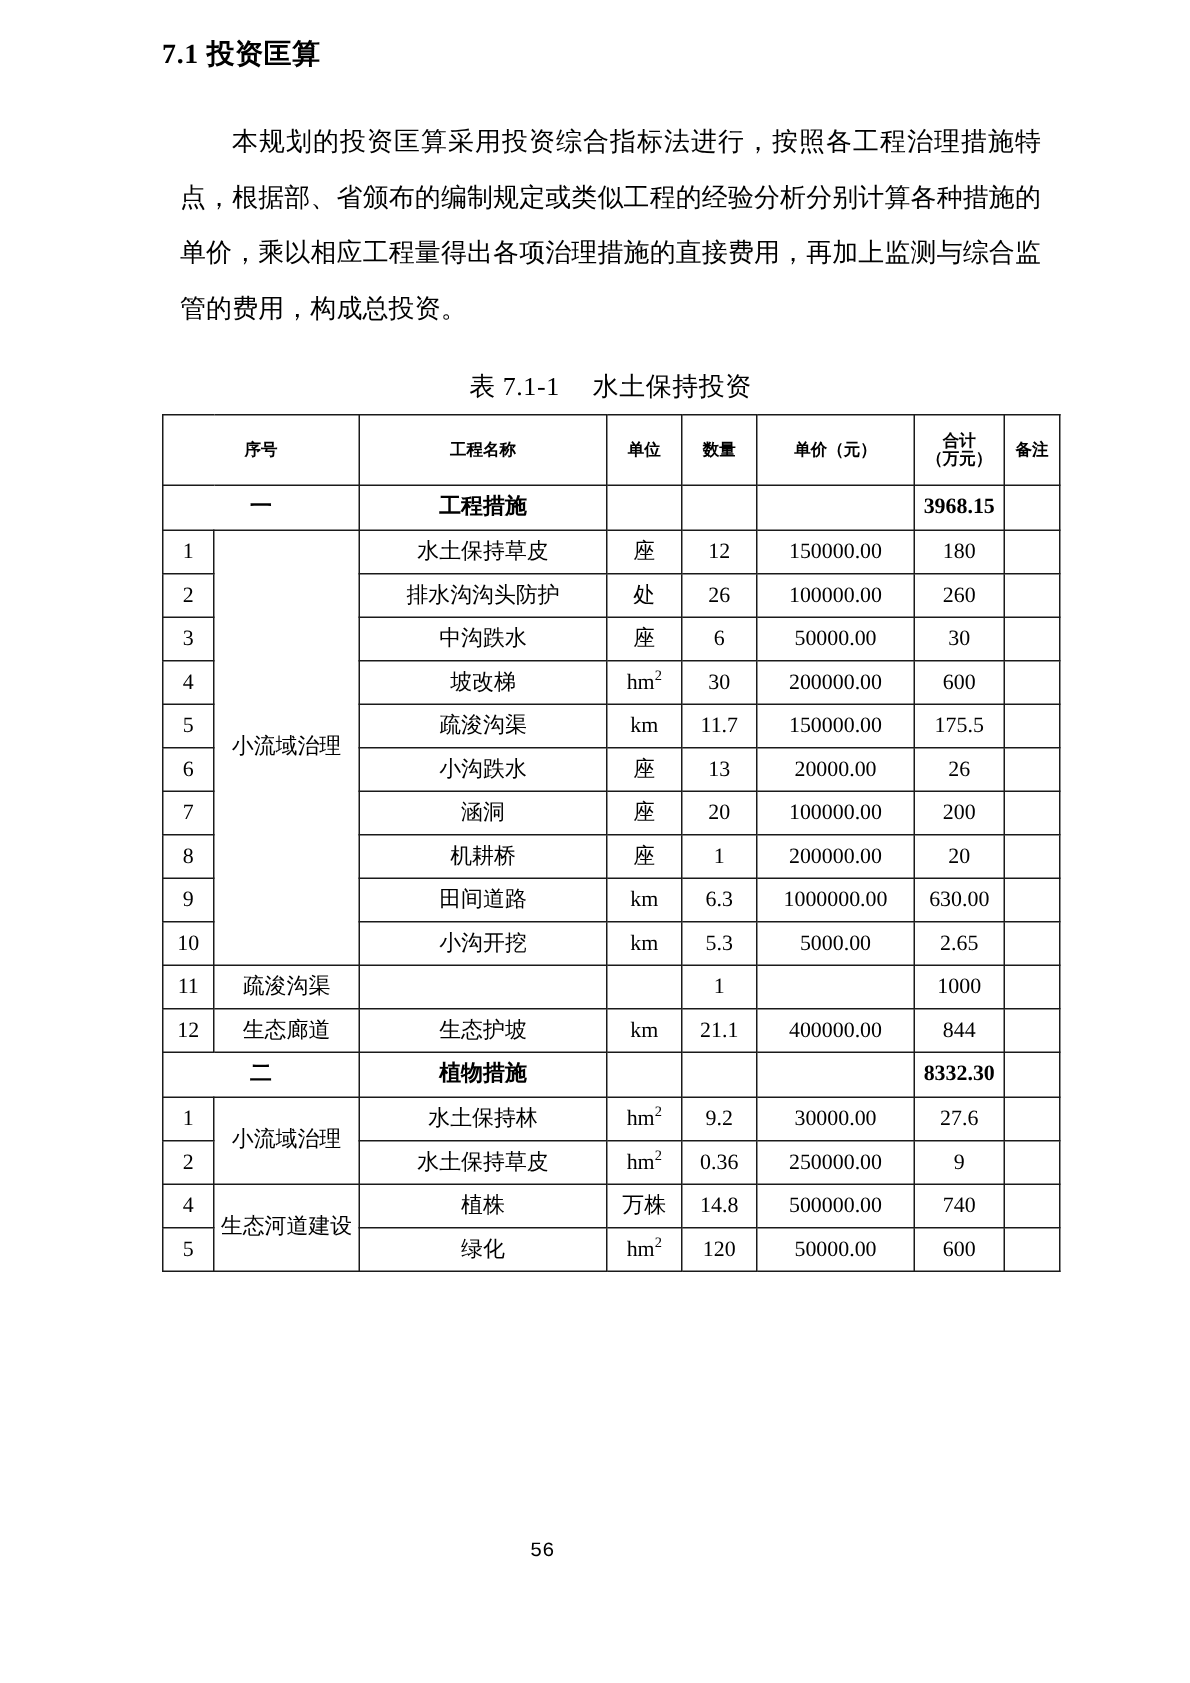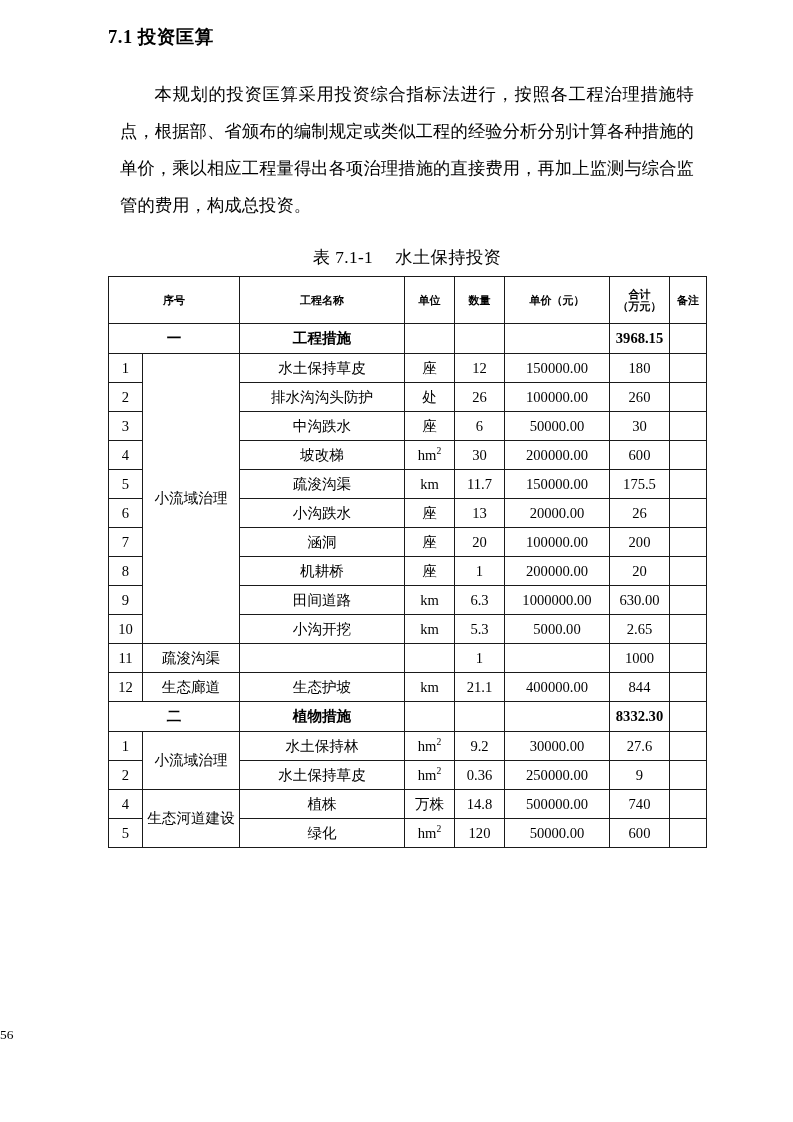--- a/index.html
+++ b/index.html
@@ -116,22 +116,23 @@
   col.c-price { width: 105px; }
   col.c-total { width: 60px; }
   col.c-note  { width: 37px; }
 
   
   .page-number {
     position: absolute;
     left: 0;
     top: 1027px;
     width: 723px;
+    text-align: center;
     font-size: 13.5px;
-    font-family: Liberation Serif, serif;
+    font-family: Liberation Mono, monospace;
   }
 </style>
 </head>
 <body>
 
 <div class="page">
   <div class="content">
 
 
     <h2 class="section-title">7.1 投资匡算</h2>

